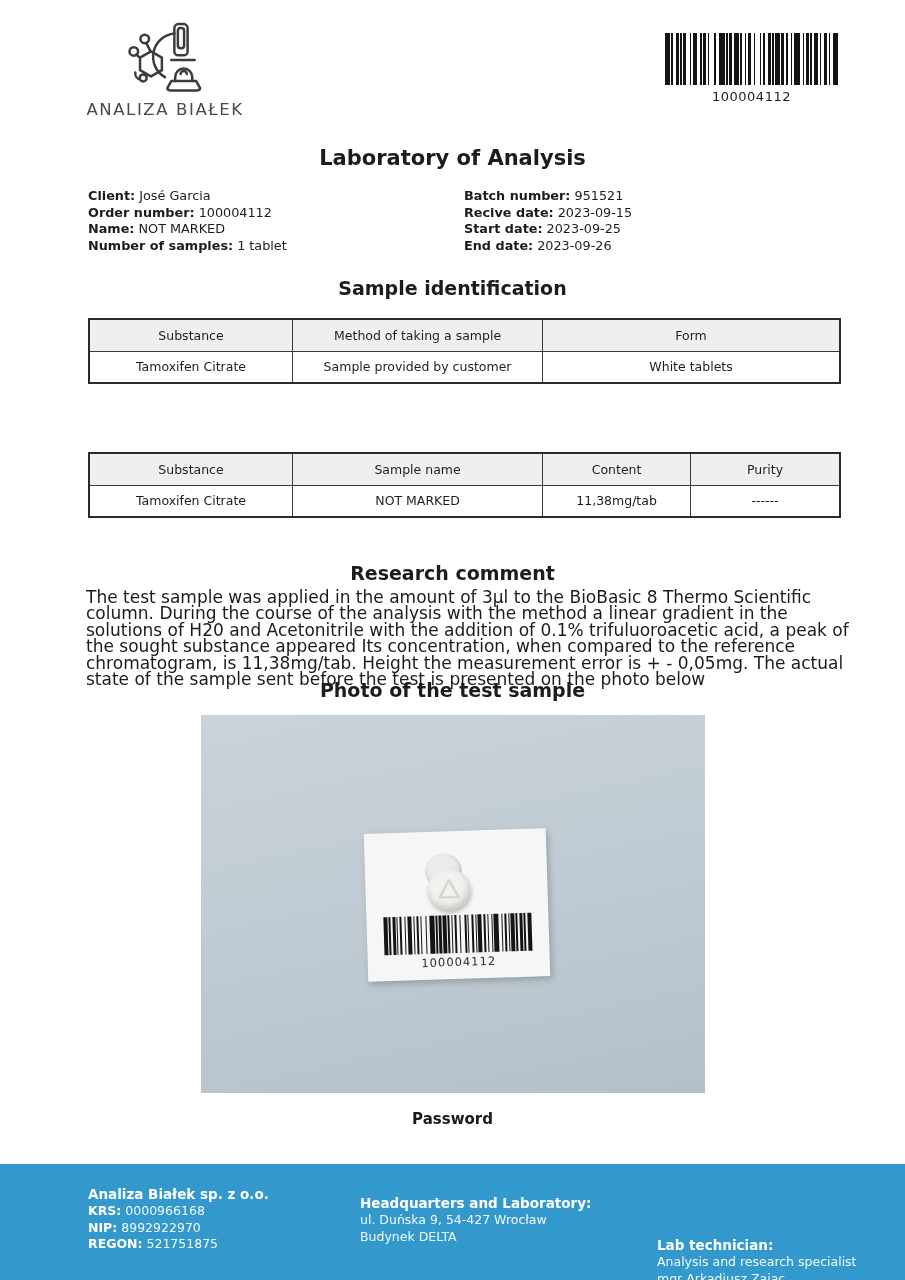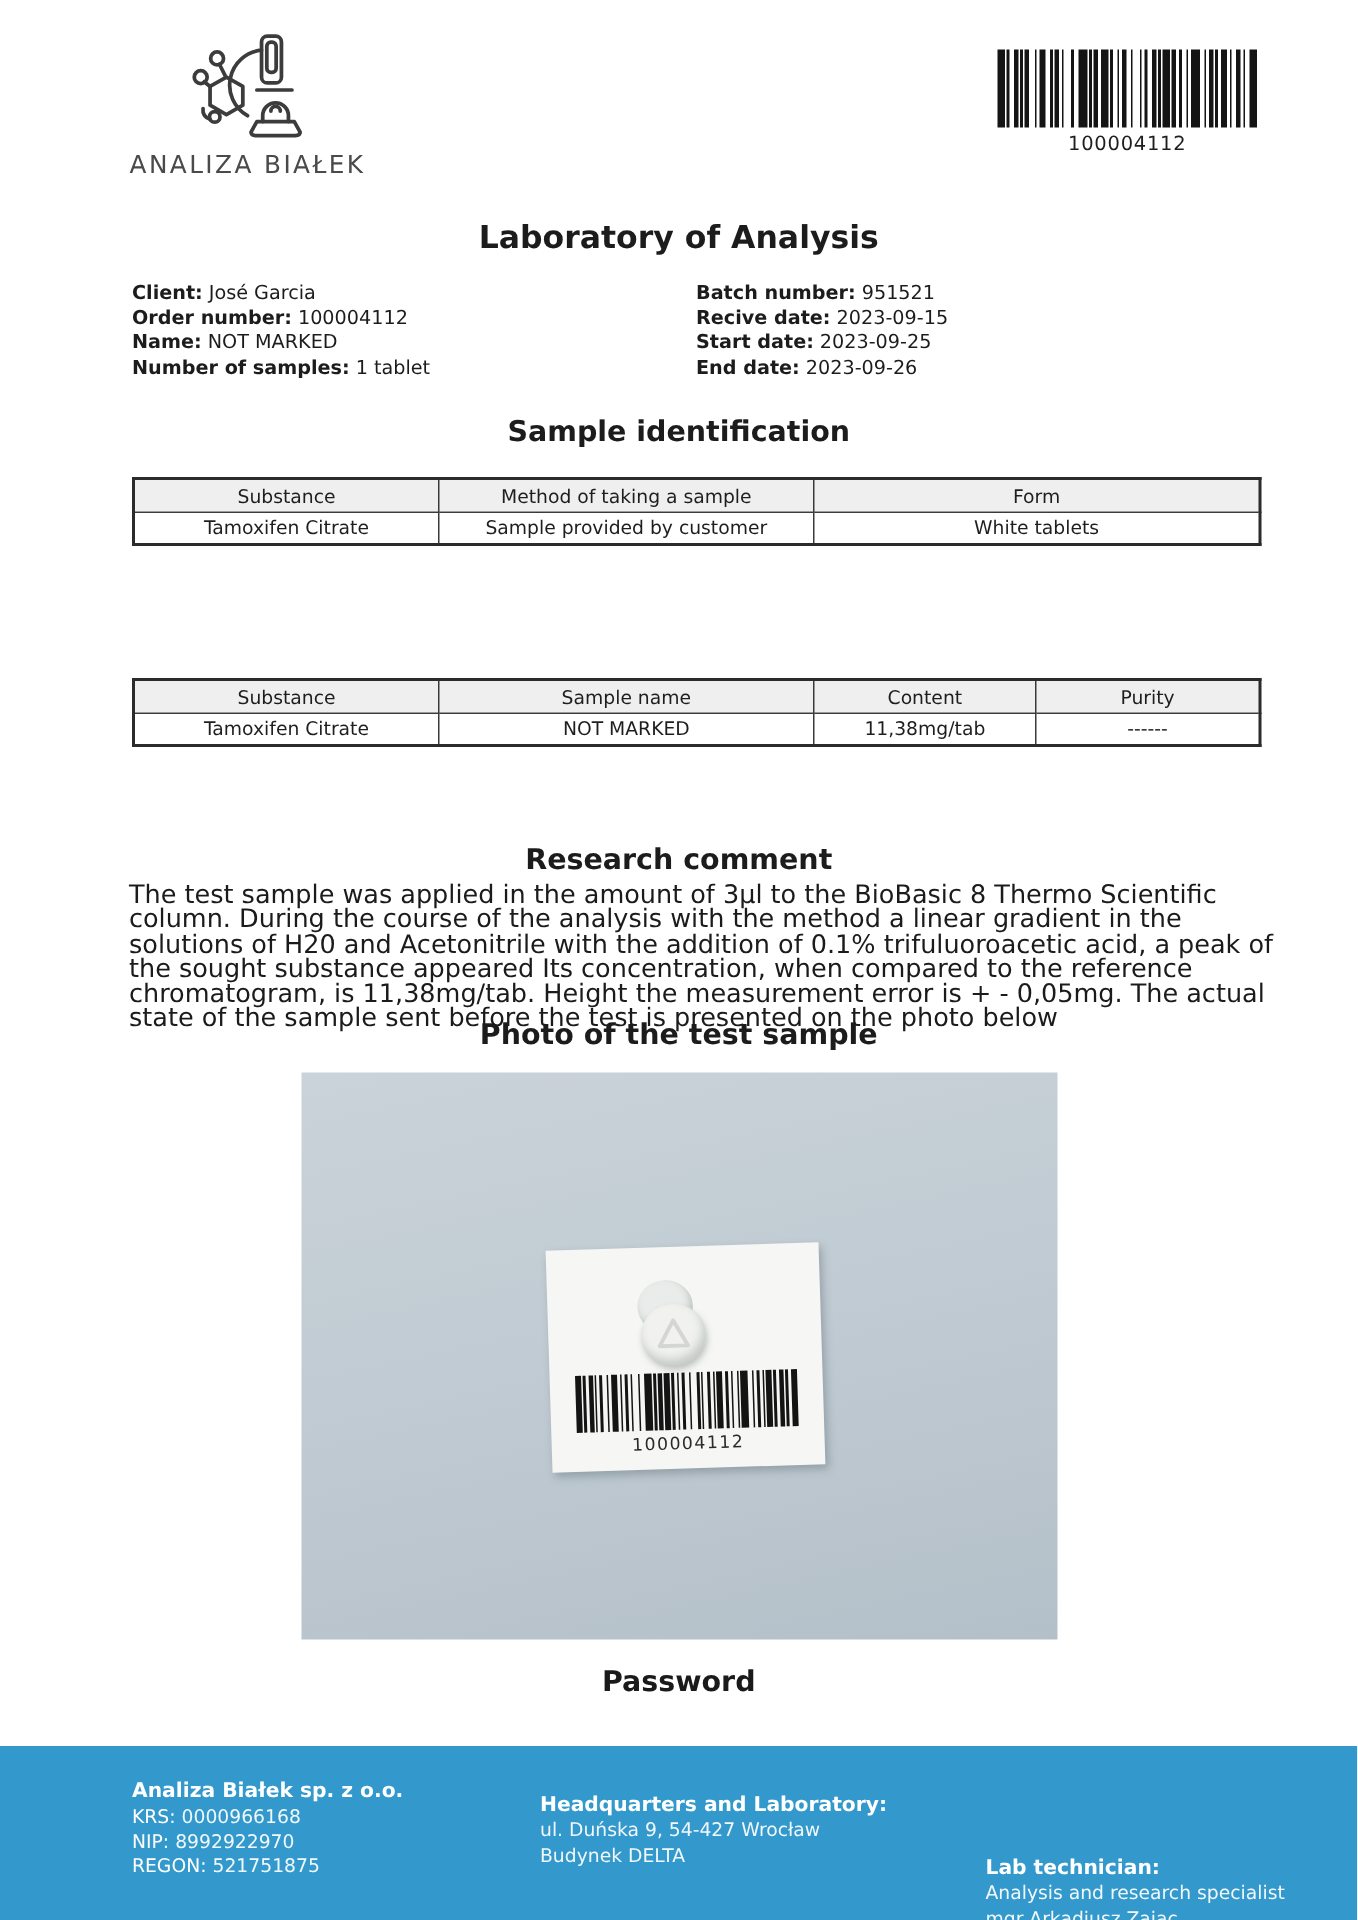--- a/index.html
+++ b/index.html
@@ -34,21 +34,21 @@
   #h-results  { top:411px; }
   #h-comment  { top:562px; }
   #h-photo    { top:679px; }
 
   
   table.lab { position:absolute; left:88px; width:753px; border-collapse:collapse;
               font-size:12.5px; color:#1e1e1e; text-align:center;
               border:2px solid #2b2b2b; }
   #sample-table  { top:318px; }
   #results-table { top:452px; }
-  table.lab th, table.lab td { border:1px solid #3a3a3a; height:22px; font-weight:normal; padding:0 6px; }
+  table.lab th, table.lab td { border:1px solid #3a3a3a; height:32px; font-weight:normal; padding:0 6px; }
   table.lab th { background:#efefef; }
   table.lab td { background:#ffffff; }
 
   .comment-text { position:absolute; left:86px; top:589px; width:772px;
                   font-size:17px; line-height:16.4px; color:#1b1b1b; }
 
   
   .photo { position:absolute; left:201px; top:715px; width:504px; height:378px;
            background:linear-gradient(168deg,#cad3d9 0%,#c1cbd3 45%,#b4c0c9 100%); overflow:hidden; }
   .photo-label { position:absolute; left:165px; top:116px; width:182px; height:148px;
@@ -58,29 +58,29 @@
   .tablet.back  { left:60px; top:22px; width:37px; height:35px; background:#e9ecea;
                   box-shadow:inset -2px -3px 5px rgba(150,160,155,.5); }
   .tablet.front { left:62px; top:38px; width:43px; height:41px; background:#f1f2ef;
                   box-shadow:1px 3px 4px rgba(120,130,125,.45), inset -2px -4px 6px rgba(165,172,166,.55); }
   .tablet.front svg { position:absolute; left:8px; top:7px; }
   .label-barcode { position:absolute; left:17px; top:84px; width:148px; }
   .label-barcode .barcode-bars { height:38px; }
   .label-barcode .barcode-num { font-size:11.5px; letter-spacing:1px; color:#2a2a2a; margin-top:2px; }
 
   .password-label { position:absolute; left:0; top:1110px; width:100%; text-align:center;
-                    font-size:19px; font-weight:bold; color:#1a1a1a; }
+                    font-size:15px; font-weight:bold; color:#1a1a1a; }
   .password-value { position:absolute; left:0; top:1136px; width:100%; text-align:center;
                     font-size:12.8px; color:#222; }
 
   
   .footer { position:absolute; left:0; top:1164px; width:100%; height:116px; background:#3399cc; color:#ffffff; }
   .f-col { position:absolute; font-size:12.5px; line-height:16.8px; }
   .f-col .f-head { font-weight:bold; font-size:13.5px; }
-  .f-col .lbl { font-weight:normal; }
+  .f-col .lbl { font-weight:bold; }
   .f-col .dim { color:rgba(255,255,255,0.93); }
   #f-company { left:88px;  top:22px; }
   #f-hq      { left:360px; top:31px; }
   #f-tech    { left:657px; top:31px;margin-top:42px; }
 </style>
 </head>
 <body>
 
 <div class="page">
 

